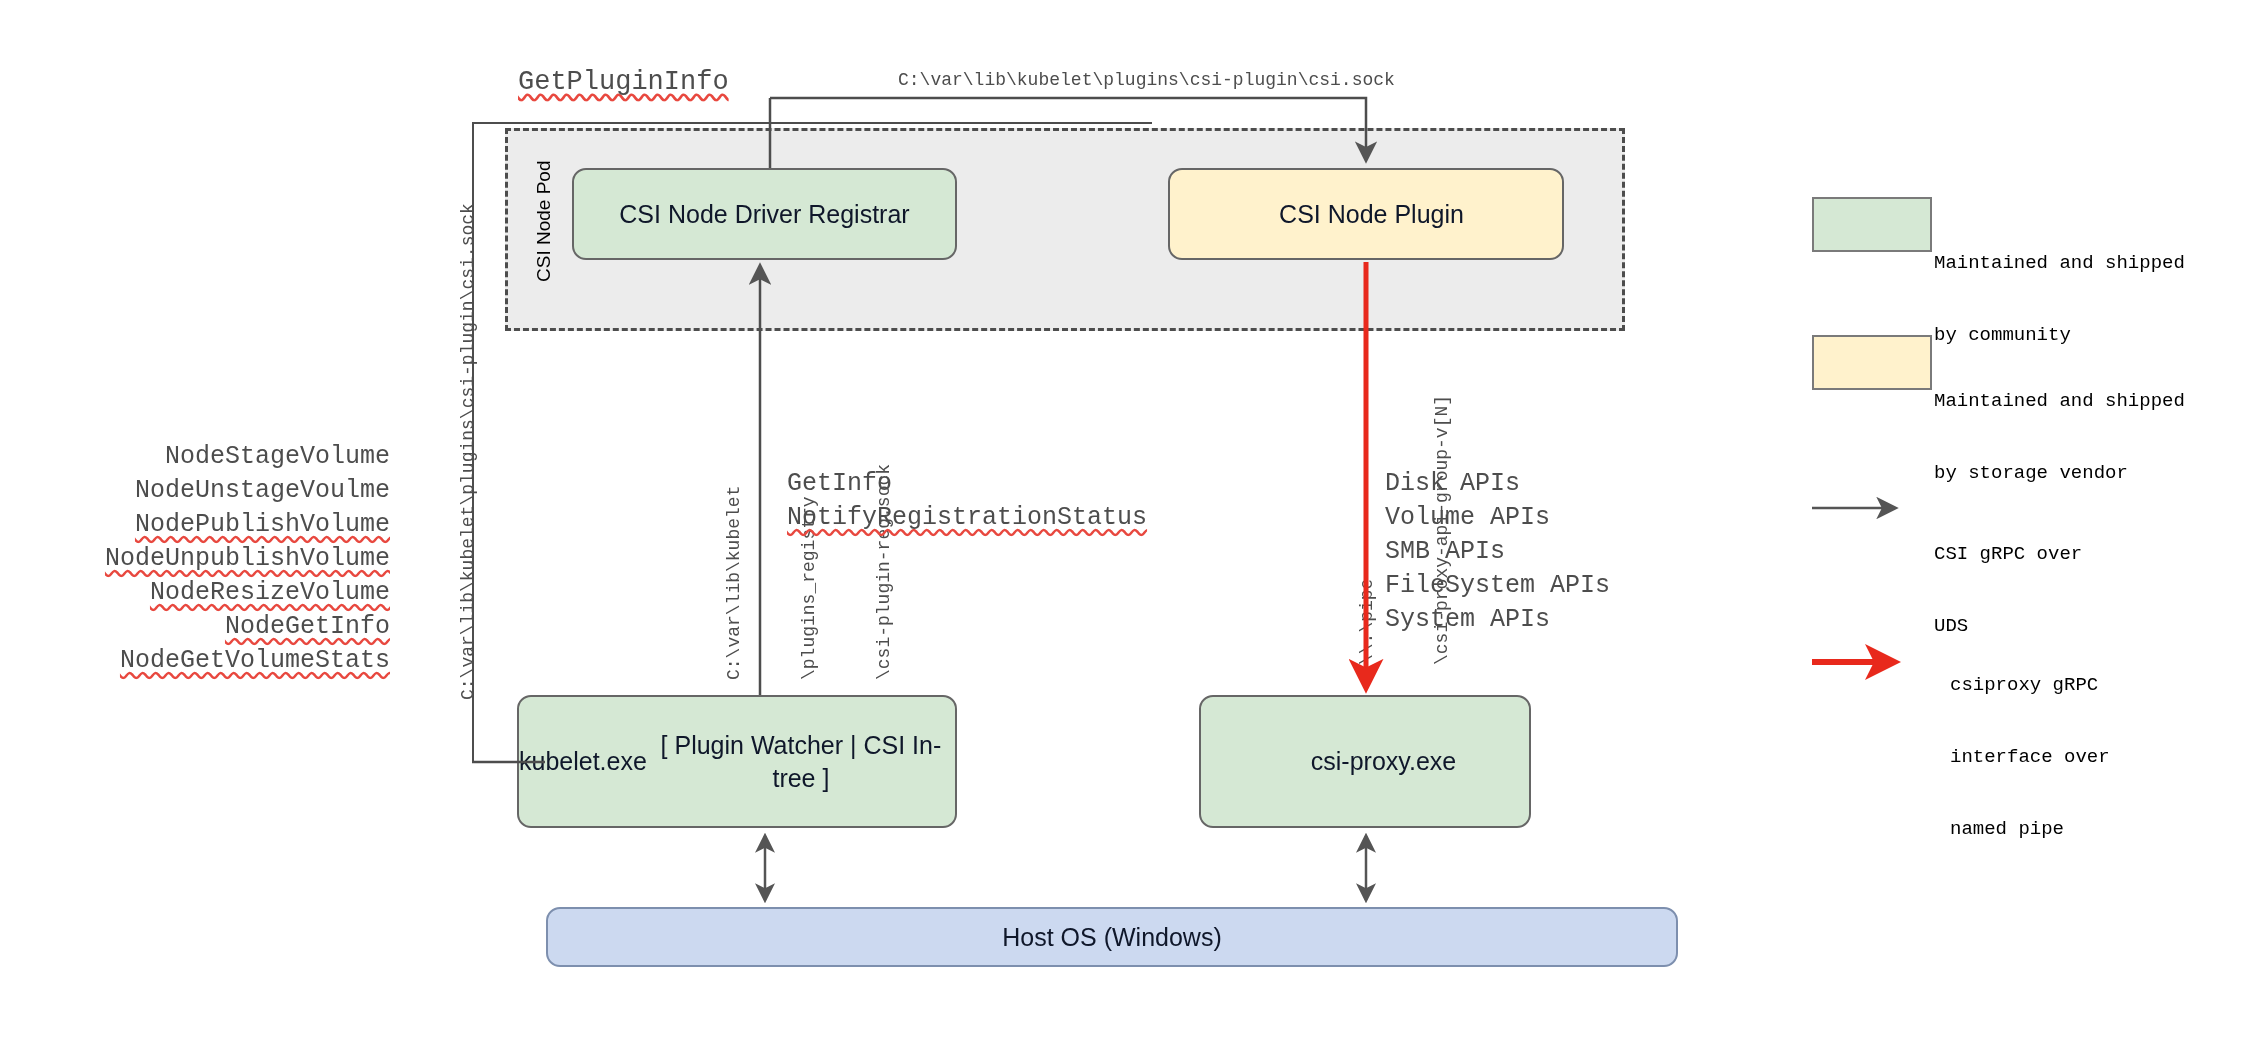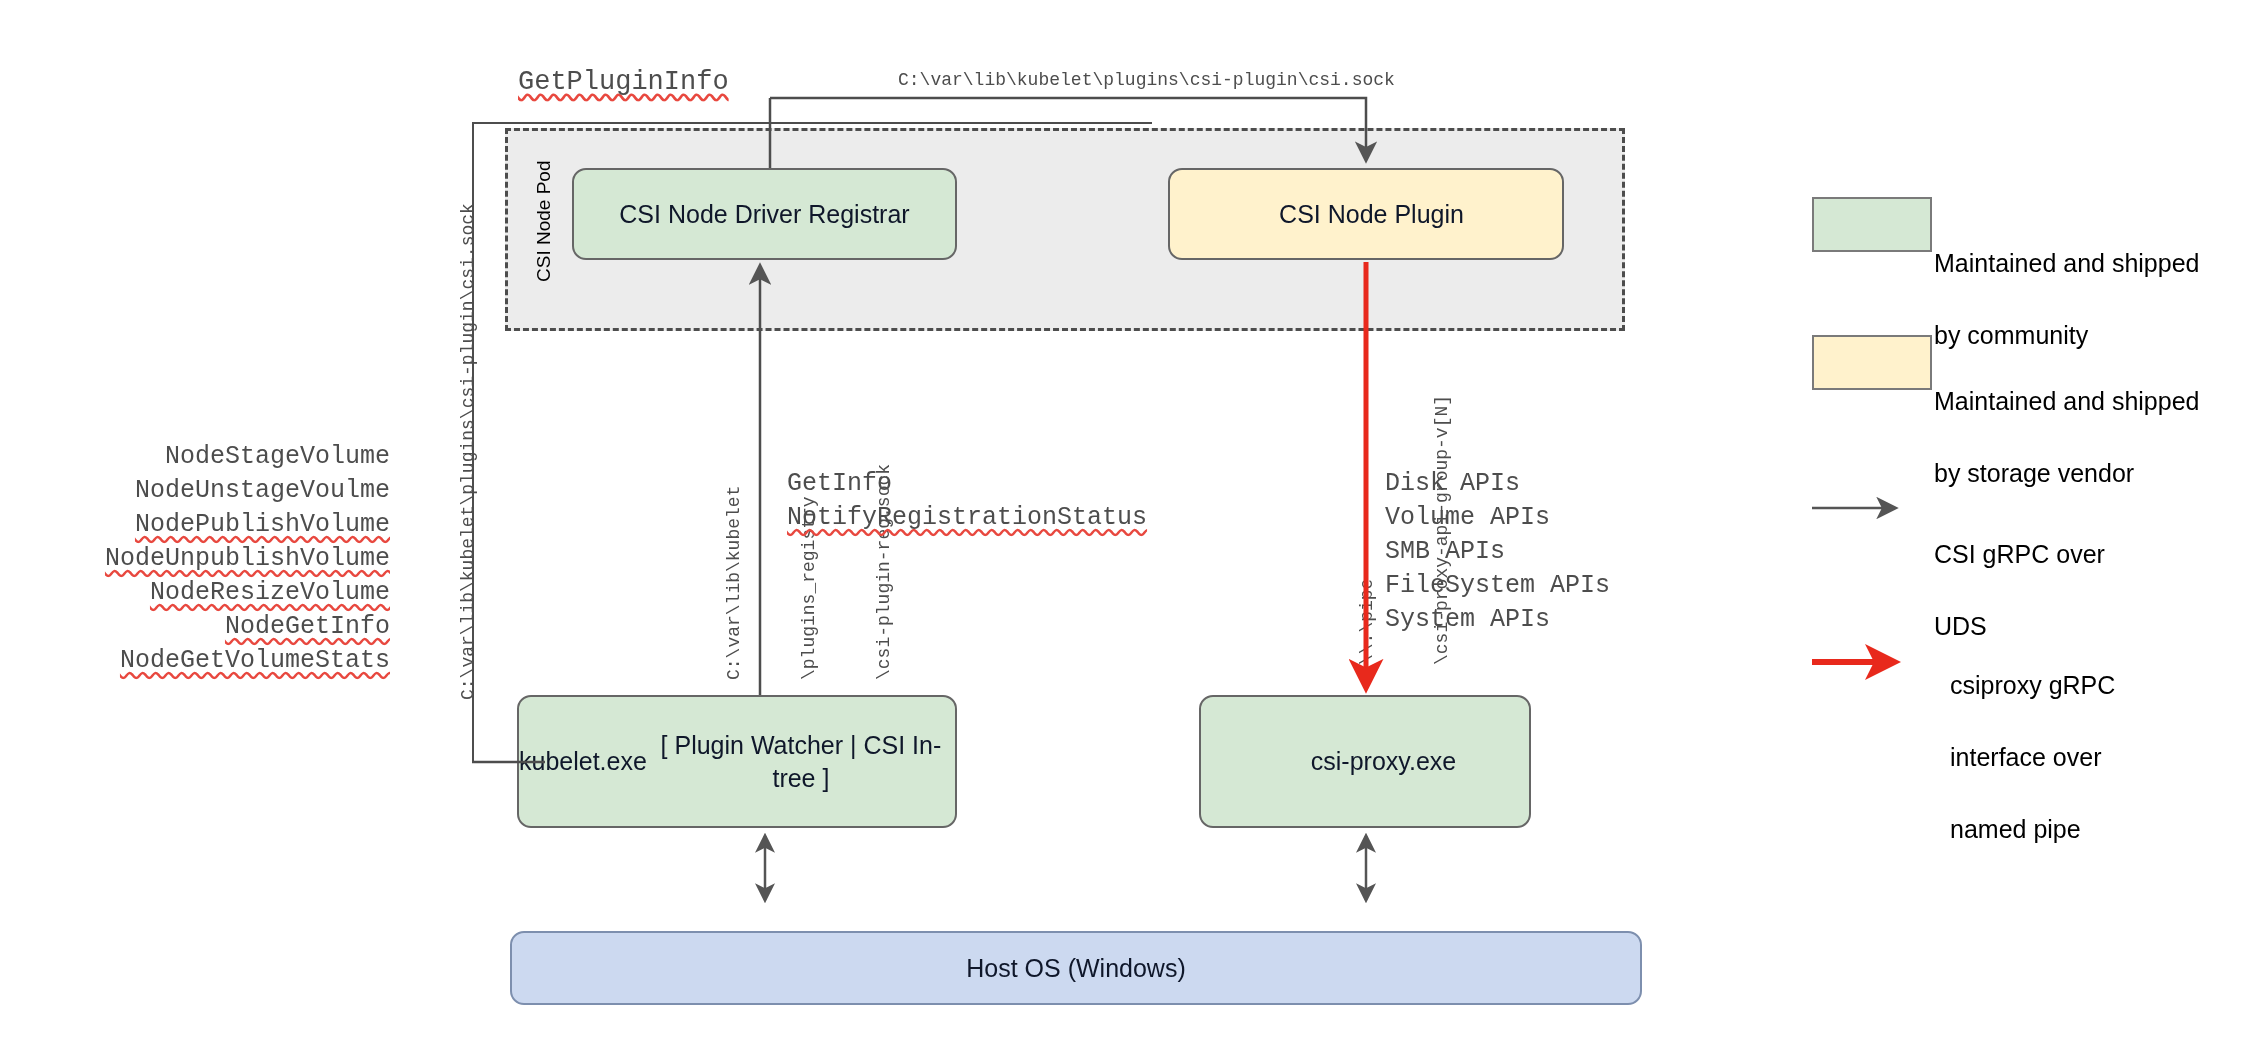--- a/index.html
+++ b/index.html
@@ -27,21 +27,21 @@
 
   .vert{transform-origin:0 0;}
   .squig{text-decoration:underline wavy #e8483f;text-decoration-skip-ink:none;
          text-underline-offset:4px;}
 
   .apilist{position:absolute;font-family:"Liberation Mono",monospace;
            font-size:25px;line-height:34px;color:#4d4d4d;}
   .apilist div{white-space:pre;}
 
   .legend-sw{position:absolute;box-sizing:border-box;border:2px solid #7a7a7a;}
-  .legend-txt{position:absolute;font-size:25px;line-height:24px;color:#000;white-space:pre;}
+  .legend-txt{position:absolute;font-size:19px;line-height:24px;color:#000;white-space:pre;font-family:Liberation Mono, monospace;}
 
   .sans-lbl{font-family:"Liberation Sans",sans-serif;font-size:19px;color:#000;}
 </style>
 </head>
 <body>
 
 <div id="canvas">
 
   <div class="outerbox" style="left:472px;top:122px;width:680px;height:640px;border-bottom:none;border-top:2px solid #4d4d4d;"></div>
 
@@ -59,21 +59,21 @@
 
   <div class="node green" style="left:517px;top:695px;width:440px;height:133px;flex-direction:row;">
     <span class="lbl">kubelet.exe</span>
     <span class="lbl">[ Plugin Watcher | CSI In-tree ]</span>
   </div>
 
   <div class="node green" style="left:1199px;top:695px;width:332px;height:133px;padding-left:37px;">
     <span class="lbl">csi-proxy.exe</span>
   </div>
 
-  <div class="node blue" style="left:510px;top:907px;width:1132px;height:74px;margin-top:24px;">
+  <div class="node blue" style="left:546px;top:907px;width:1132px;height:60px;">
     <span class="lbl">Host OS (Windows)</span>
   </div>
 
   <div class="txt mono squig" style="left:518px;top:67px;font-size:27px;">GetPluginInfo</div>
 
   <div class="txt mono" style="left:898px;top:70px;font-size:18px;">C:\var\lib\kubelet\plugins\csi-plugin\csi.sock</div>
 
   <div class="txt mono vert" style="left:458px;top:700px;transform:rotate(-90deg);font-size:18px;">C:\var\lib\kubelet\plugins\csi-plugin\csi.sock</div>
 
   <div class="apilist" style="left:100px;top:440px;width:290px;text-align:right;">

